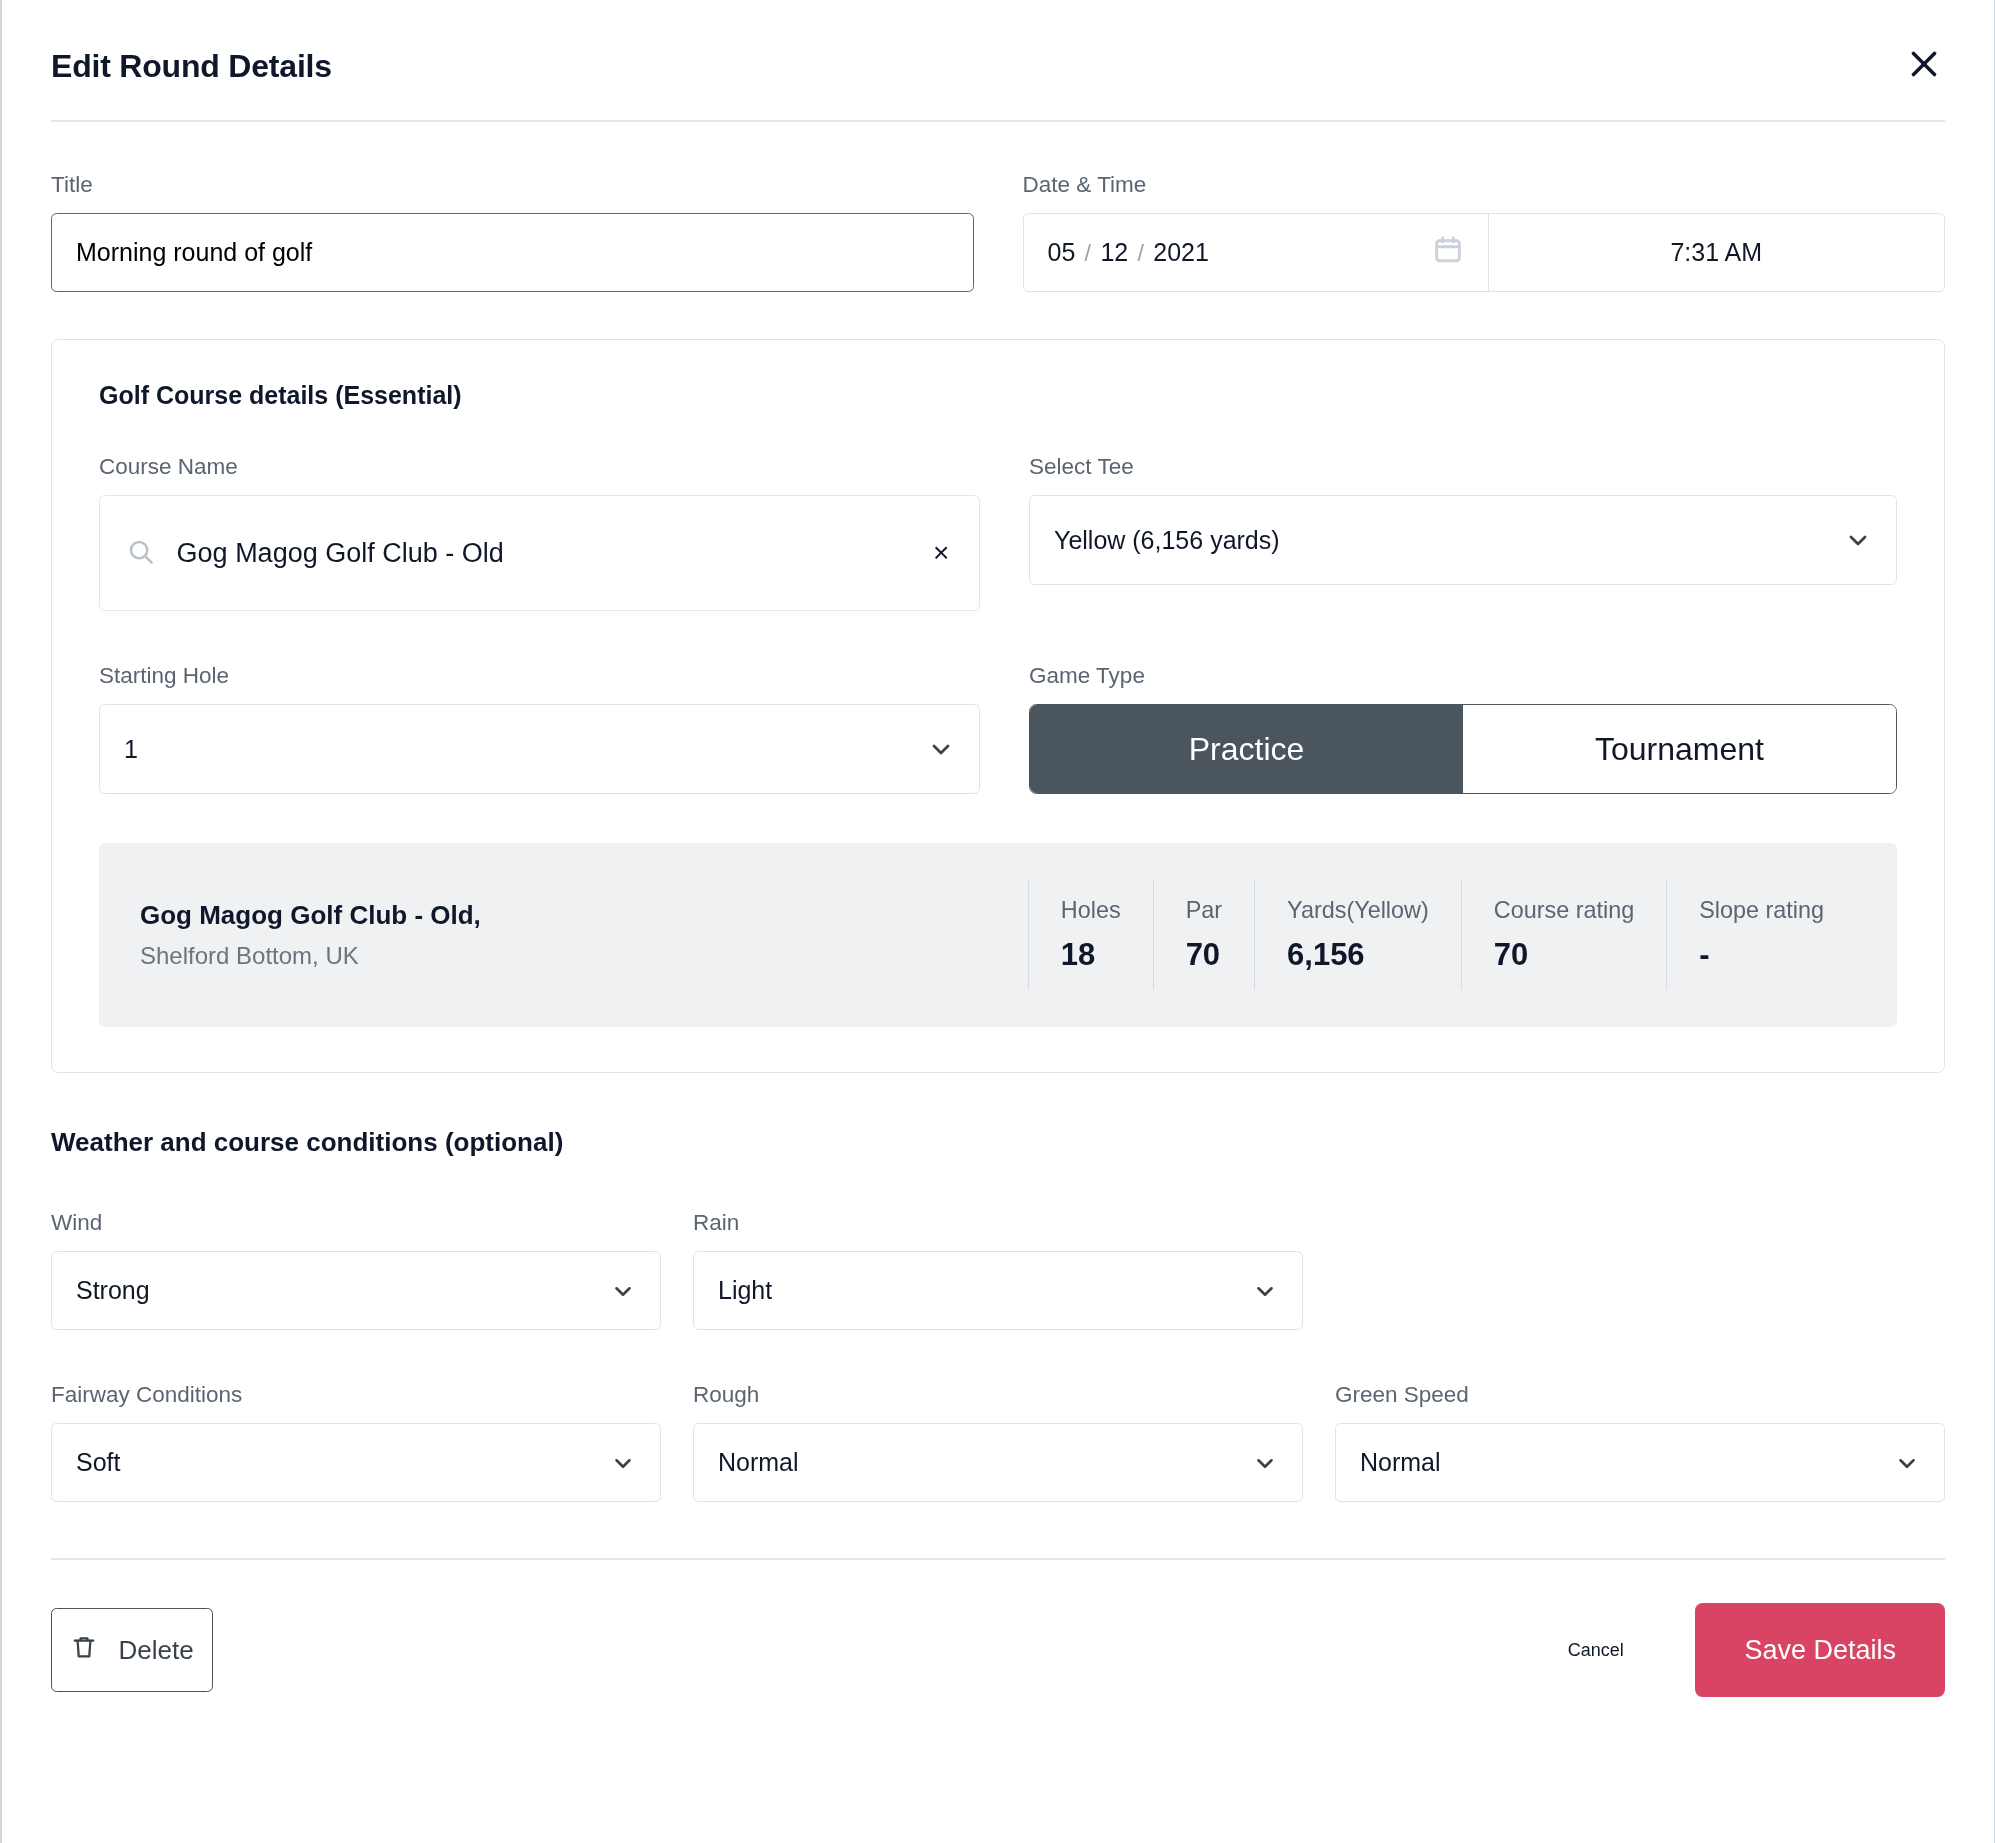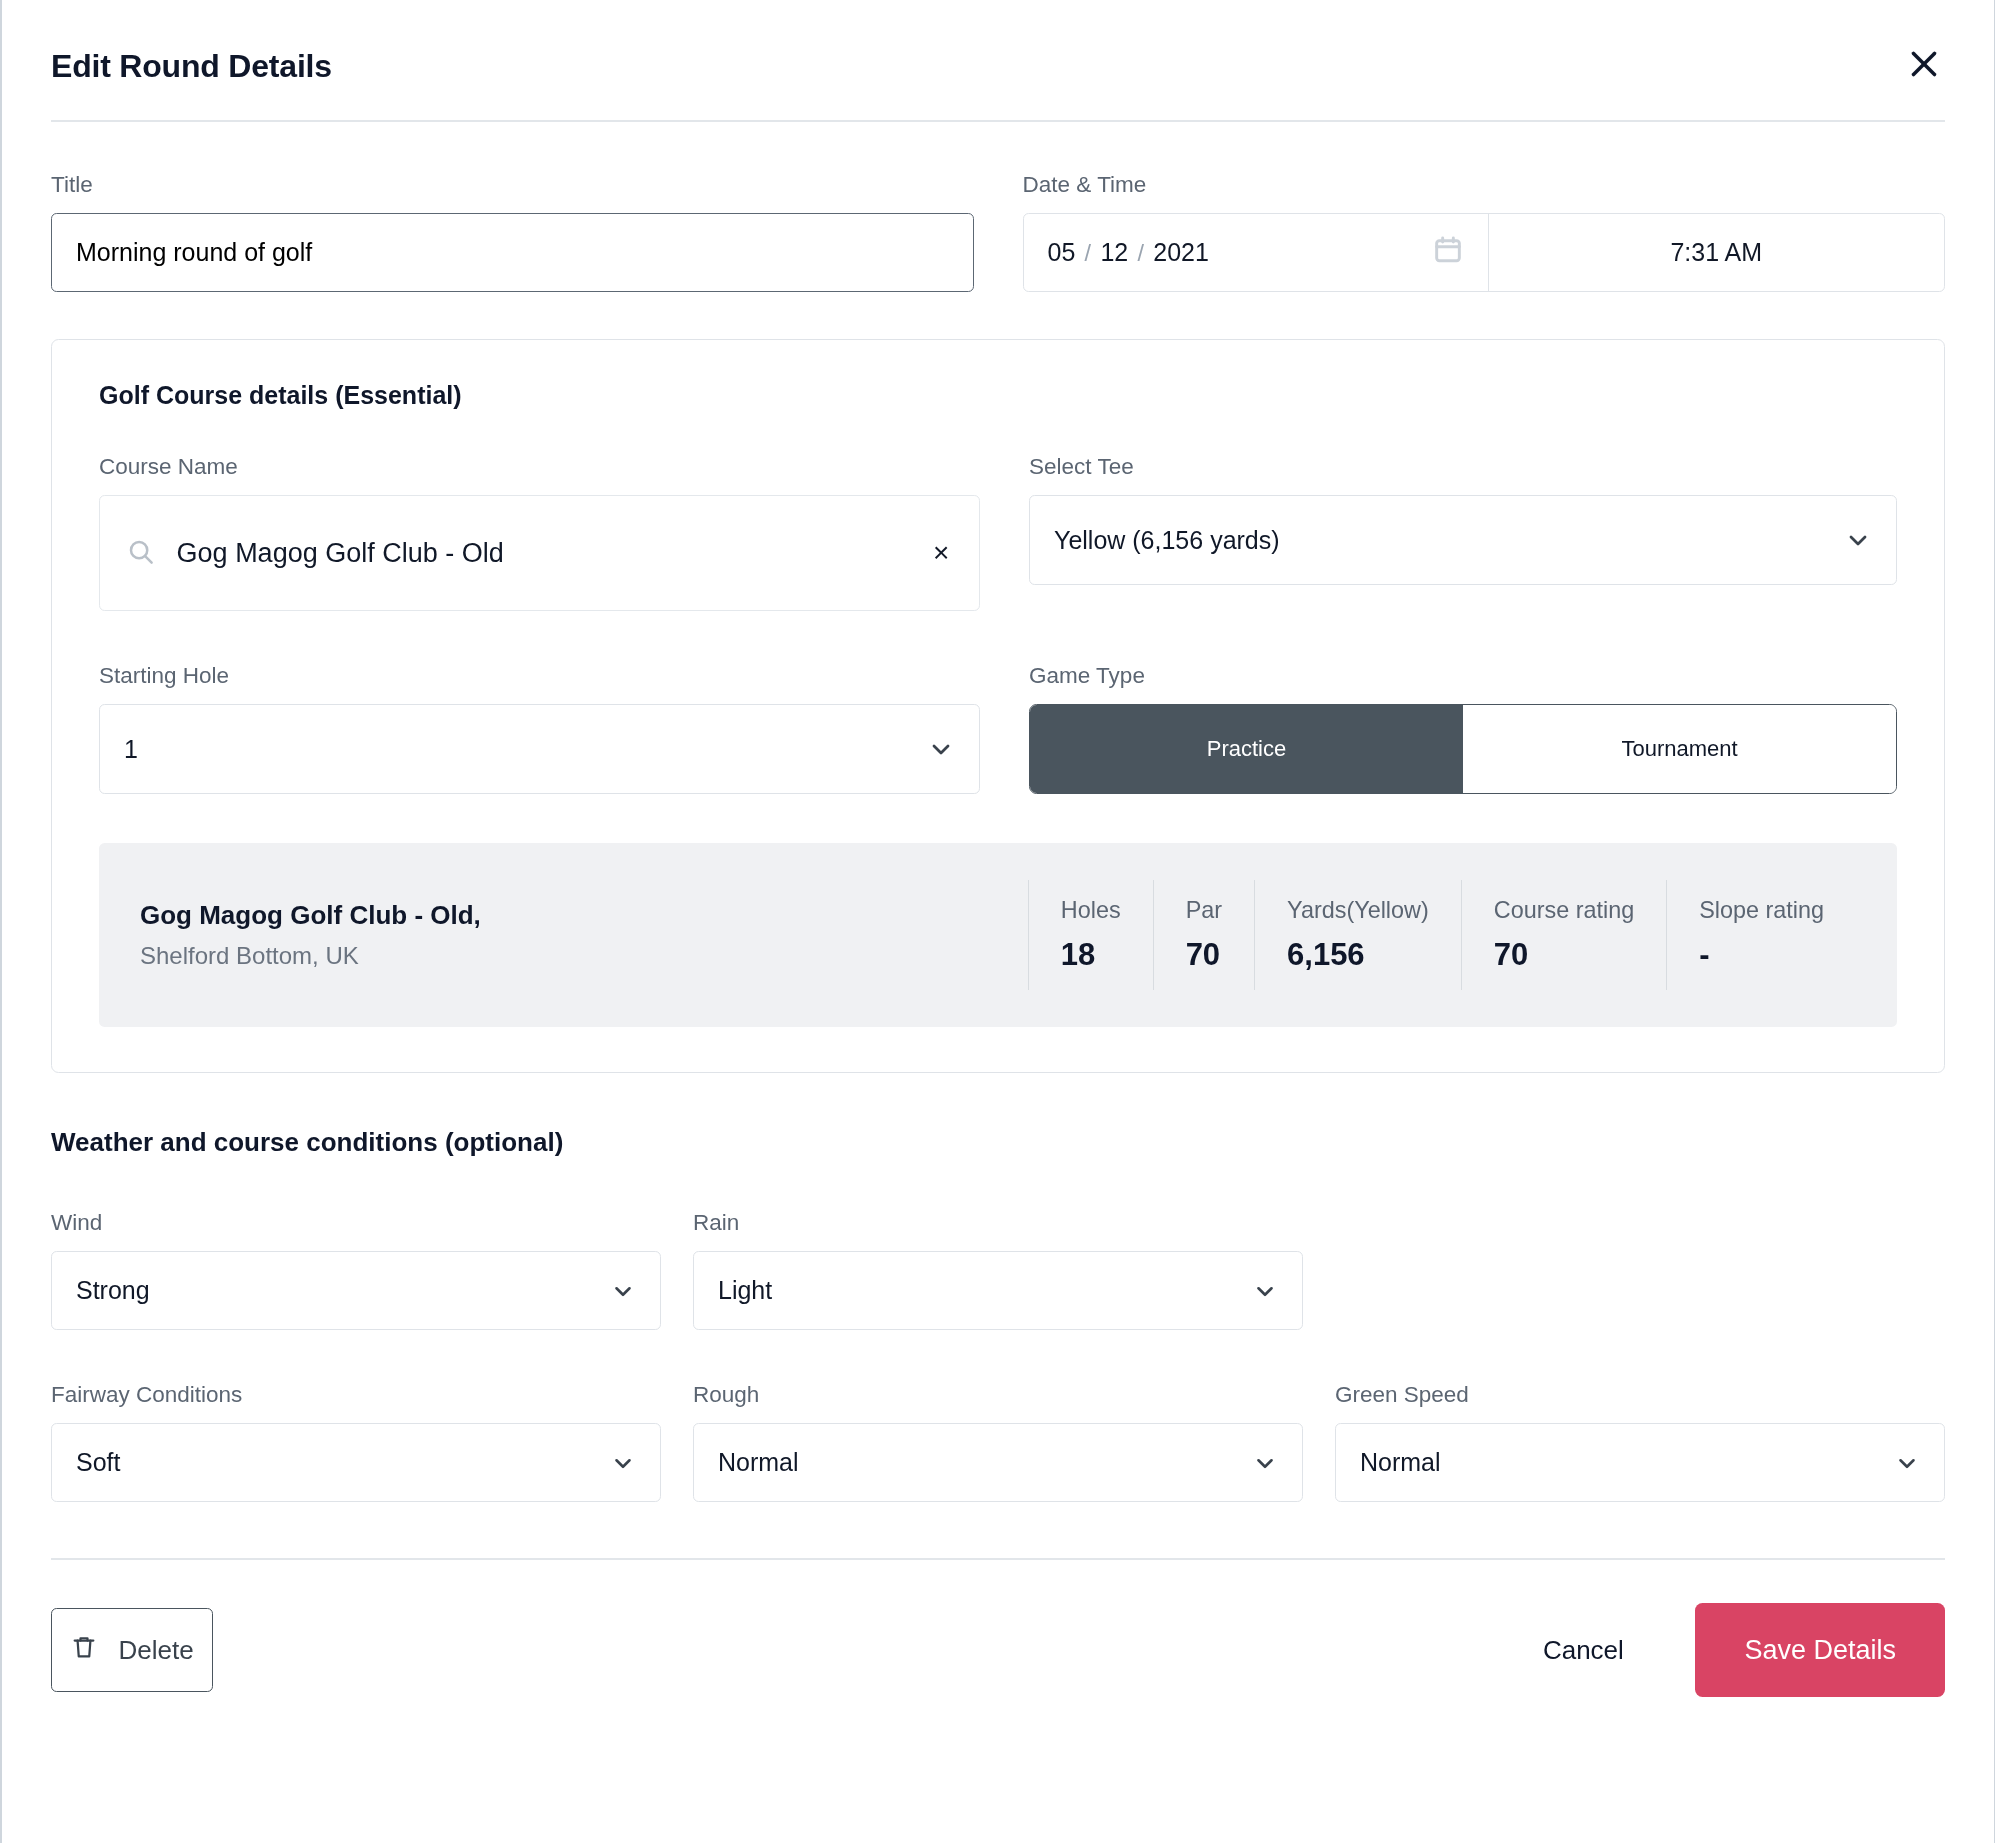--- a/index.html
+++ b/index.html
@@ -171,21 +171,21 @@
     height: 90px;
     border-radius: 7.5px;
     overflow: hidden;
     border: 1.9px solid #4a555e;
   }
   .toggle-seg {
     flex: 1 1 0;
     display: flex;
     align-items: center;
     justify-content: center;
-    font-size: 22px;
+    font-size: 32px;
     cursor: pointer;
     background: #fff;
     color: #101828;
   }
   .toggle-seg.active { background: #4a555e; color: #fff; }
 
   
   .stats {
     margin-top: 49px;
     background: #f0f1f3;
@@ -256,21 +256,21 @@
     background: #fff;
     font-size: 26px;
     color: #39424c;
     cursor: pointer;
     font-family: "Liberation Sans", sans-serif;
   }
   .footer-right { display: flex; align-items: center; gap: 66px; }
   .cancel-btn {
     background: none;
     border: none;
-    font-size: 26px;
+    font-size: 18px;
     color: #0f172a;
     cursor: pointer;
     font-family: "Liberation Sans", sans-serif;
     padding: 9.4px 5.6px;
   }
   .save-btn {
     background: #d9republic;
     background: #d94464;
     color: #fff;
     border: none;

